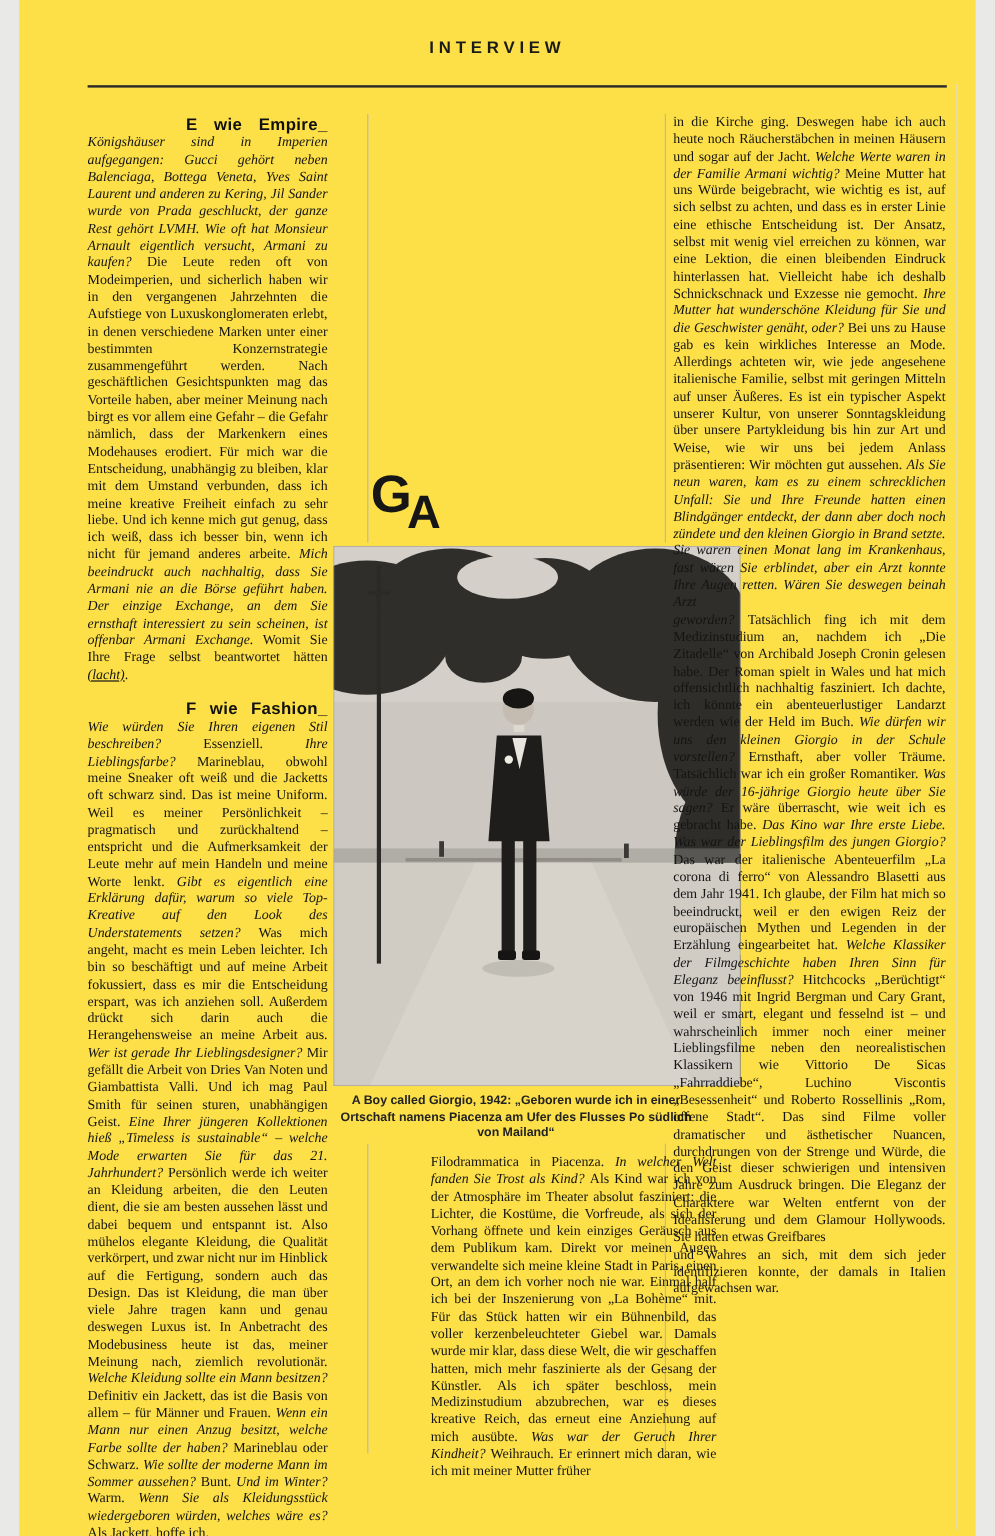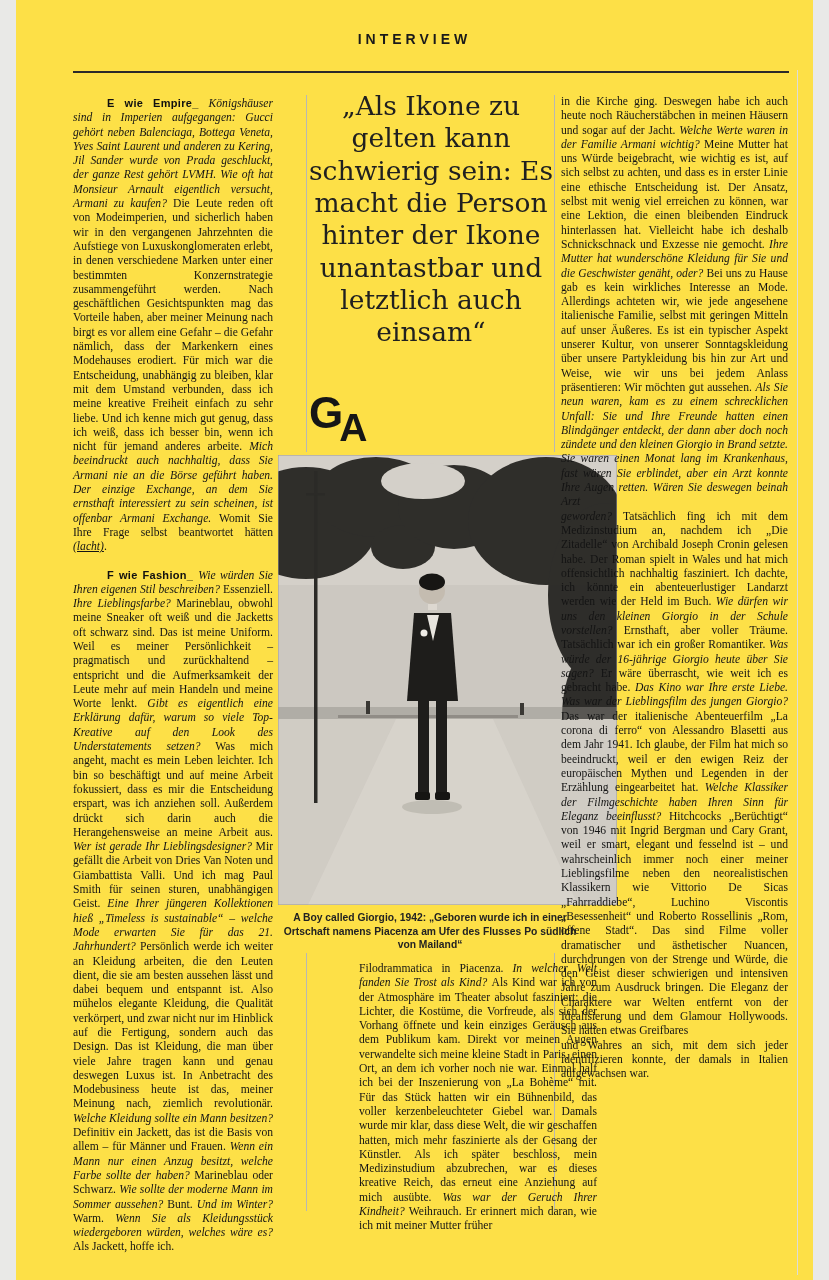--- a/index.html
+++ b/index.html
@@ -16,21 +16,21 @@
   
   .vrule{position:absolute;width:1px;background:#b8b8b3;}
   .edge{position:absolute;left:781px;top:70px;width:1px;height:1205px;background:#dcdcd8;}
   
   .col{position:absolute;text-align:justify;font-size:11.6px;line-height:14.3px;
        -webkit-hyphens:auto;hyphens:auto;}
   .col p{margin:0;}
   .section.has-head{text-indent:34px;margin-top:13px;}
   .col > div > p:first-child.has-head{margin-top:0;}
   .shead{font-family:"Liberation Sans",sans-serif;font-weight:700;font-style:normal;
-         font-size:11px;letter-spacing:.3px;color:#101010;}
+         font-size:14px;letter-spacing:.3px;color:#101010;margin-left:48px;}
   .sg-q{font-weight:400;font-style:italic;}
   .sg-i{font-style:italic;text-decoration:underline;}
   .col-left{left:57px;top:96px;width:200px;}
   .col-mid-lower{left:297px;top:962px;width:238px;margin-left:46px;}
   .col-right{left:545px;top:95px;width:227px;}
   .indent{}
   
   .quote{position:absolute;left:293px;top:90px;width:244px;text-align:center;
          font-family:"DejaVu Serif",serif;font-size:26.5px;line-height:1.22;color:#202020;}
   .ga{position:absolute;left:293px;top:388px;width:244px;text-align:left;
@@ -58,21 +58,20 @@
   <div class="vrule" style="left:538px;top:953px;height:258px;"></div>
   <div class="edge"></div>
 
   <div class="col col-left">
     <div>
         <p class="section has-head"><span class="shead">E wie Empire_ </span><span class="sg-q">Königshäuser sind in Imperien aufgegangen: Gucci gehört neben Balenciaga, Bottega Veneta, Yves Saint Laurent und anderen zu Kering, Jil Sander wurde von Prada geschluckt, der ganze Rest gehört LVMH. Wie oft hat Monsieur Arnault eigentlich versucht, Armani zu kaufen? </span><span class="sg-a">Die Leute reden oft von Modeimperien, und sicherlich haben wir in den vergangenen Jahrzehnten die Aufstiege von Luxuskonglomeraten erlebt, in denen verschiedene Marken unter einer bestimmten Konzernstrategie zusammengeführt werden. Nach geschäftlichen Gesichtspunkten mag das Vorteile haben, aber meiner Meinung nach birgt es vor allem eine Gefahr – die Gefahr nämlich, dass der Markenkern eines Modehauses erodiert. Für mich war die Entscheidung, unabhängig zu bleiben, klar mit dem Umstand verbunden, dass ich meine kreative Freiheit einfach zu sehr liebe. Und ich kenne mich gut genug, dass ich weiß, dass ich besser bin, wenn ich nicht für jemand anderes arbeite. </span><span class="sg-q">Mich beeindruckt auch nachhaltig, dass Sie Armani nie an die Börse geführt haben. Der einzige Exchange, an dem Sie ernsthaft interessiert zu sein scheinen, ist offenbar Armani Exchange. </span><span class="sg-a">Womit Sie Ihre Frage selbst beantwortet hätten </span><span class="sg-i">(lacht)</span><span class="sg-a">.</span></p>
         <p class="section has-head"><span class="shead">F wie Fashion_ </span><span class="sg-q">Wie würden Sie Ihren eigenen Stil beschreiben? </span><span class="sg-a">Essenziell. </span><span class="sg-q">Ihre Lieblingsfarbe? </span><span class="sg-a">Marineblau, obwohl meine Sneaker oft weiß und die Jacketts oft schwarz sind. Das ist meine Uniform. Weil es meiner Persönlichkeit – pragmatisch und zurückhaltend – entspricht und die Aufmerksamkeit der Leute mehr auf mein Handeln und meine Worte lenkt. </span><span class="sg-q">Gibt es eigentlich eine Erklärung dafür, warum so viele Top-Kreative auf den Look des Understatements setzen? </span><span class="sg-a">Was mich angeht, macht es mein Leben leichter. Ich bin so beschäftigt und auf meine Arbeit fokussiert, dass es mir die Entscheidung erspart, was ich anziehen soll. Außerdem drückt sich darin auch die Herangehensweise an meine Arbeit aus. </span><span class="sg-q">Wer ist gerade Ihr Lieblingsdesigner? </span><span class="sg-a">Mir gefällt die Arbeit von Dries Van Noten und Giambattista Valli. Und ich mag Paul Smith für seinen sturen, unabhängigen Geist. </span><span class="sg-q">Eine Ihrer jüngeren Kollektionen hieß „Timeless is sustainable“ – welche Mode erwarten Sie für das 21. Jahrhundert? </span><span class="sg-a">Persönlich werde ich weiter an Kleidung arbeiten, die den Leuten dient, die sie am besten aussehen lässt und dabei bequem und entspannt ist. Also mühelos elegante Kleidung, die Qualität verkörpert, und zwar nicht nur im Hinblick auf die Fertigung, sondern auch das Design. Das ist Kleidung, die man über viele Jahre tragen kann und genau deswegen Luxus ist. In Anbetracht des Modebusiness heute ist das, meiner Meinung nach, ziemlich revolutionär. </span><span class="sg-q">Welche Kleidung sollte ein Mann besitzen? </span><span class="sg-a">Definitiv ein Jackett, das ist die Basis von allem – für Männer und Frauen. </span><span class="sg-q">Wenn ein Mann nur einen Anzug besitzt, welche Farbe sollte der haben? </span><span class="sg-a">Marineblau oder Schwarz. </span><span class="sg-q">Wie sollte der moderne Mann im Sommer aussehen? </span><span class="sg-a">Bunt. </span><span class="sg-q">Und im Winter? </span><span class="sg-a">Warm. </span><span class="sg-q">Wenn Sie als Kleidungsstück wiedergeboren würden, welches wäre es? </span><span class="sg-a">Als Jackett, hoffe ich.</span></p>
       </div>
   </div>
 
-  <div class="quote">„Als Ikone zu gelten kann schwierig sein: Es macht die Person hinter der Ikone unantastbar und letztlich auch einsam“</div>
 
   <div class="ga">
     <span class="g">G</span><span class="a">A</span>
   </div>
 
   <div class="photo">
     <svg width="339" height="450" viewBox="0 0 339 450" xmlns="http://www.w3.org/2000/svg">
       <rect width="339" height="450" fill="#ccc8c1"></rect>
       <rect width="339" height="130" fill="#d4d0c9"></rect>
 

